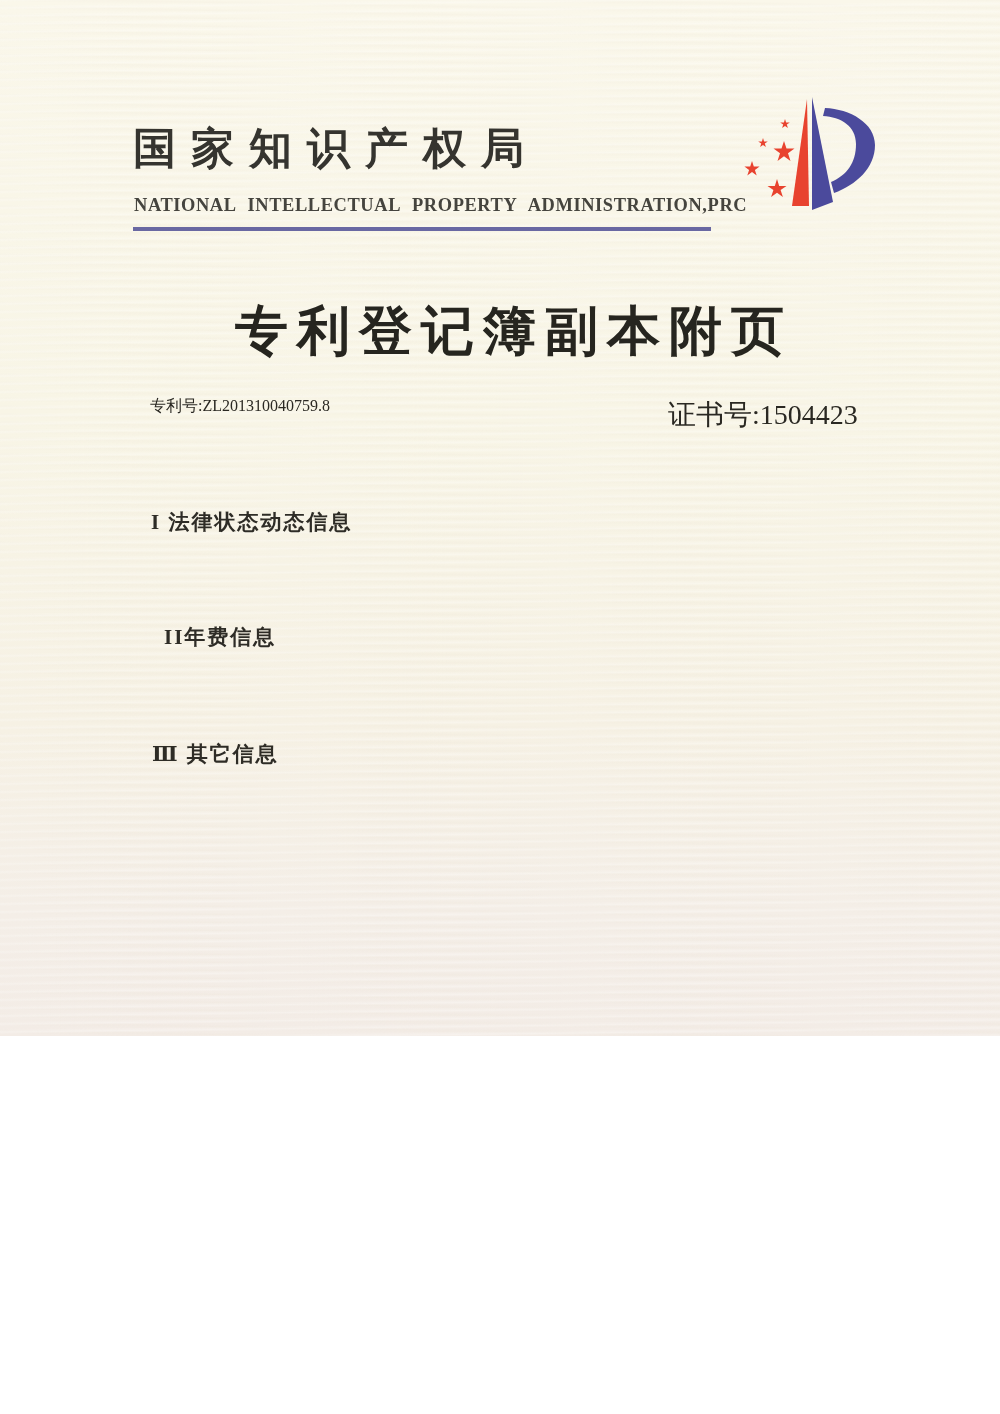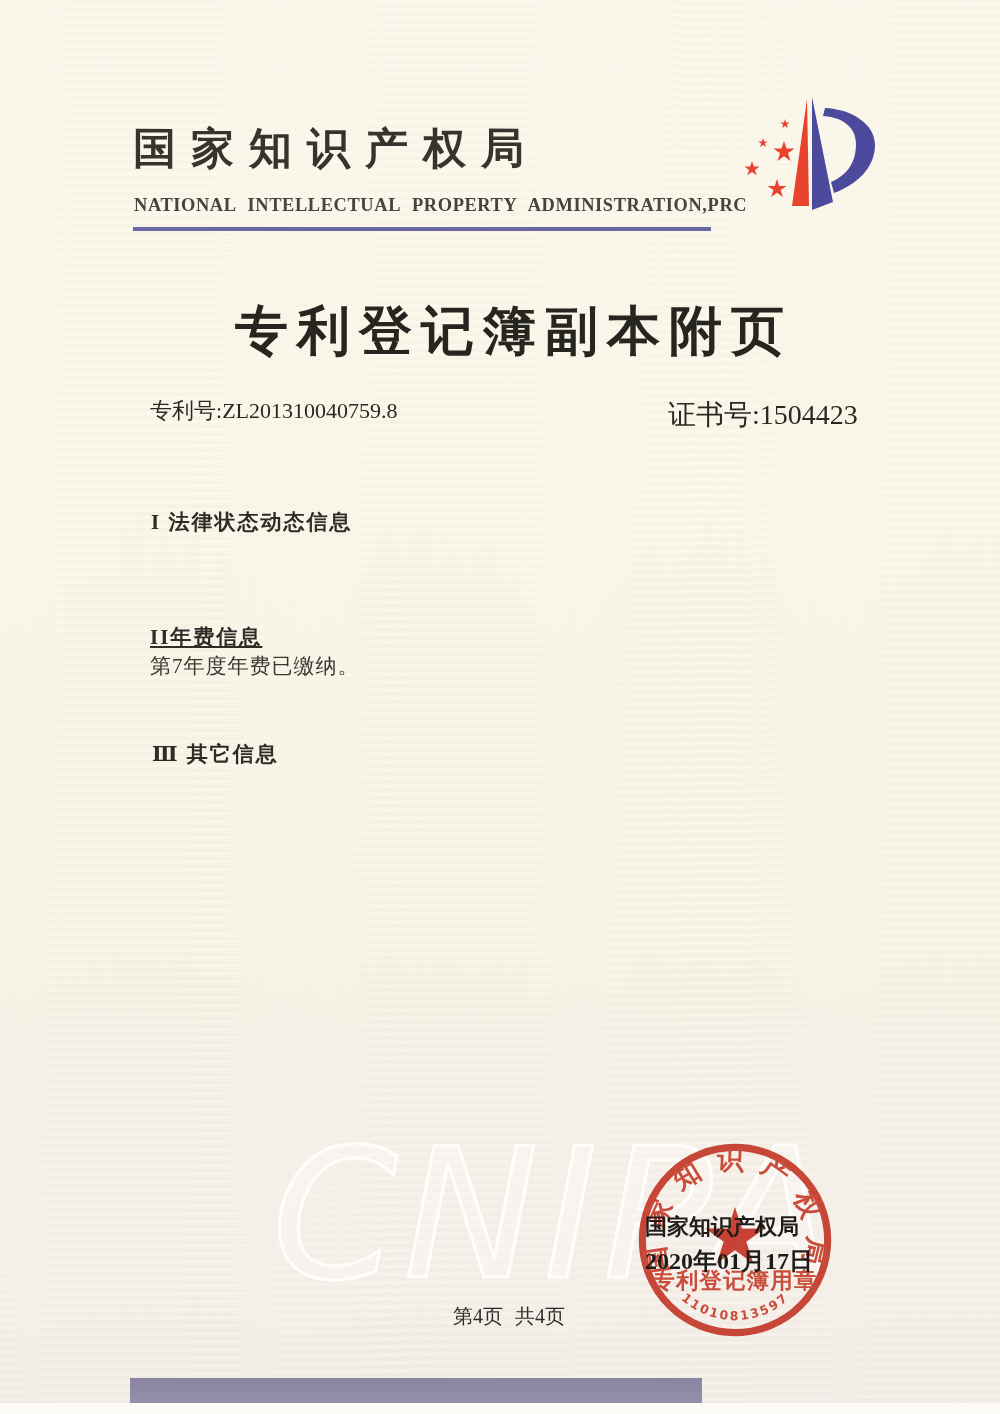--- a/index.html
+++ b/index.html
@@ -1,43 +1,43 @@
 <!DOCTYPE html>
 <html><head>
 <meta charset="utf-8">
 <style>
   html,body { margin:0; padding:0; background:#ffffff; }
   .page {
-    position:relative; width:1000px; height:1414px; overflow:hidden;
+    position:relative; width:1000px; height:1036px; overflow:hidden;
     background: linear-gradient(180deg, #faf7ea 0%, #f8f5e6 40%, #f6f1e4 70%, #f4eee7 88%, #f3ece6 100%);
     font-family: "Liberation Serif", "DejaVu Serif", serif; color:#2c2a26;
   }
   .texture {
     position:absolute; inset:0; z-index:0; opacity:.5; pointer-events:none;
     background:
       repeating-linear-gradient(179.3deg, rgba(255,255,255,.55) 0px, rgba(255,255,255,0) 2px, rgba(255,255,255,0) 5px, rgba(255,255,255,.55) 8px),
       repeating-linear-gradient(181deg, rgba(233,224,208,.28) 0px, rgba(233,224,208,0) 3px, rgba(233,224,208,0) 6px, rgba(233,224,208,.28) 8px);
   }
   .abs { position:absolute; }
   .z2 { z-index:2; }
 
   .org-cn { left:133px; top:120px; font-size:43px; font-weight:bold; letter-spacing:15px; color:#35342f; white-space:nowrap; }
   .org-en { left:134px; top:194px; font-size:19px; font-weight:600; letter-spacing:.6px; word-spacing:7px; color:#45443e; white-space:nowrap; transform:scaleX(.97); transform-origin:left; }
   .rule   { left:133px; top:227px; width:578px; height:4px; background:#6968a2; }
   .logo   { left:728px; top:92px; width:168px; height:142px; }
 
   .title  { left:0; top:296px; width:1000px; text-align:center; font-size:53px; font-weight:bold; letter-spacing:9px; color:#26251f; transform:translateX(14px); white-space:nowrap; }
 
-  .meta-patent { left:150px; top:396px; font-size:22px; color:#2a2822; white-space:nowrap; }
+  .meta-patent { left:150px; top:396px; font-size:16px; color:#2a2822; white-space:nowrap; }
   .meta-cert   { left:668px; top:396px; font-size:28px; color:#2a2822; white-space:nowrap; }
 
   .sec-h { font-size:21px; font-weight:bold; letter-spacing:2px; color:#2e2c26; white-space:nowrap; }
   .sec-b { font-size:21px; letter-spacing:1px; color:#3a3831; white-space:nowrap; }
   .sec1 { left:151px; top:508px; }
-  .sec2h { left:150px; top:623px;text-decoration:underline; }
+  .sec2h { left:164px; top:623px; }
   .sec2b { left:150px; top:652px; }
   .sec3 { left:152px; top:740px; }
 
   .watermark {
     left:272px; top:1122px; width:670px; height:190px; z-index:1;
     font-family:"DejaVu Sans", sans-serif; font-style:italic; font-weight:normal;
     font-size:180px; line-height:185px; letter-spacing:6px; text-align:left;
     color:rgba(255,255,255,.28);
     -webkit-text-stroke:3px rgba(255,255,255,.85);
     pointer-events:none; white-space:nowrap;
@@ -75,21 +75,20 @@
     <polygon fill="#e8432f" points="49,87 51.2,93.9 58.5,93.9 52.6,98.1 54.9,105.1 49,100.8 43.1,105.1 45.4,98.1 39.5,93.9 46.8,93.9"></polygon>
   </svg>
 
   <div class="abs z2 title">专利登记簿副本附页</div>
 
   <div class="abs z2 meta-patent"><span>专利号:</span><span>ZL201310040759.8</span></div>
   <div class="abs z2 meta-cert"><span>证书号:</span><span>1504423</span></div>
 
   <div class="abs z2 sec-h sec1">I 法律状态动态信息</div>
   <div class="abs z2 sec-h sec2h">II年费信息</div>
-  <div class="abs z2 sec-b sec2b">第7年度年费已缴纳。</div>
   <div class="abs z2 sec-h sec3">Ⅲ 其它信息</div>
 
   <div class="abs watermark">CNIPA</div>
 
   <svg class="abs stamp" viewBox="0 0 220 220" aria-hidden="true">
     <defs>
       <path id="sealArcTop" d="M 40.7 150 A 80 80 0 1 1 179.3 150" fill="none"></path>
       <path id="sealArcBottom" d="M 46.4 173.6 A 90 90 0 0 0 173.6 173.6" fill="none"></path>
     </defs>
     <circle cx="110" cy="110" r="104" fill="none" stroke="#c33a2a" stroke-width="8"></circle>

